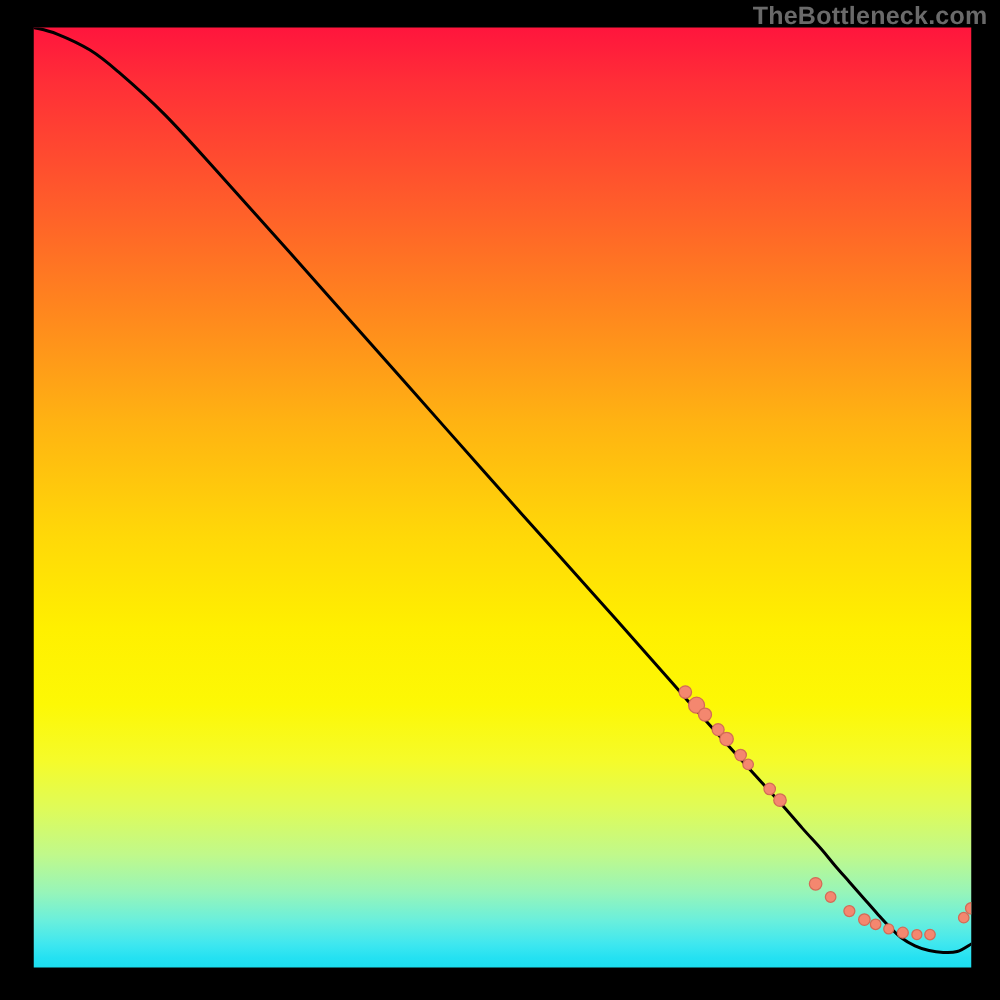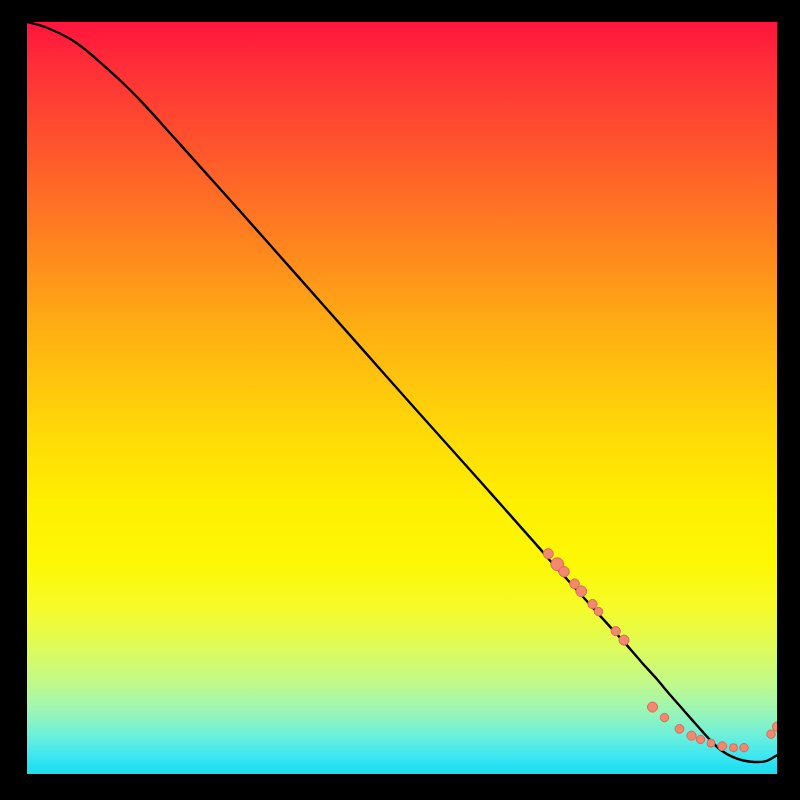--- a/index.html
+++ b/index.html
@@ -56,20 +56,21 @@
     font-size: 20px;
     font-weight: 600;
     color: #6a6a6a;
     letter-spacing: 0.2px;
   }
 </style>
 </head>
 <body>
 
 <div class="stage">
+  <div class="watermark">TheBottleneck.com</div>
 
   <div class="plot">
     <svg class="curve" viewBox="0 0 750 752" preserveAspectRatio="none">
       <path id="curve-path" fill="none" stroke-width="2.4" stroke-linecap="round" stroke-linejoin="round" d="M 0.00 0.00 C 3.38 0.95, 10.65 2.02, 18.75 5.26 C 26.85 8.51, 36.23 12.63, 45.00 18.05 C 53.77 23.46, 56.70 26.00, 67.50 35.34 C 78.30 44.68, 90.15 54.91, 105.00 69.94 C 119.85 84.96, 131.10 97.97, 150.00 118.82 C 168.90 139.66, 188.40 161.51, 210.00 185.74 C 231.60 209.97, 248.40 229.06, 270.00 253.42 C 291.60 277.79, 308.40 296.74, 330.00 321.10 C 351.60 345.47, 368.40 364.55, 390.00 388.78 C 411.60 413.01, 428.40 431.48, 450.00 455.71 C 471.60 479.94, 496.50 508.10, 510.00 523.39 C 523.50 538.69, 519.60 534.60, 525.00 540.69 C 530.40 546.78, 534.60 551.28, 540.00 557.23 C 545.40 563.19, 549.60 567.82, 555.00 573.78 C 560.40 579.73, 564.60 584.36, 570.00 590.32 C 575.40 596.28, 579.60 600.91, 585.00 606.86 C 590.40 612.82, 594.60 617.32, 600.00 623.41 C 605.40 629.50, 609.60 634.61, 615.00 640.70 C 620.40 646.80, 625.27 651.83, 630.00 657.25 C 634.73 662.66, 637.20 666.05, 641.25 670.78 C 645.30 675.52, 648.45 678.97, 652.50 683.57 C 656.55 688.17, 659.70 691.75, 663.75 696.35 C 667.80 700.95, 671.22 704.94, 675.00 709.14 C 678.78 713.33, 681.37 716.28, 684.75 719.66 C 688.12 723.05, 690.11 725.23, 693.75 727.94 C 697.39 730.64, 700.95 732.81, 705.00 734.70 C 709.05 736.60, 712.20 737.52, 716.25 738.46 C 720.30 739.41, 723.45 739.83, 727.50 739.97 C 731.55 740.10, 734.70 740.43, 738.75 739.22 C 742.80 738.00, 747.98 734.28, 750.00 733.20" stroke="#000000"></path>
       <g id="markers-group">
           <circle cx="521.25" cy="531.66" r="5.00" fill="#f4876f" stroke="#d36b57" stroke-width="1"></circle>
           <circle cx="530.25" cy="542.19" r="6.40" fill="#f4876f" stroke="#d36b57" stroke-width="1"></circle>
           <circle cx="537.00" cy="549.71" r="5.20" fill="#f4876f" stroke="#d36b57" stroke-width="1"></circle>
           <circle cx="547.50" cy="561.74" r="4.80" fill="#f4876f" stroke="#d36b57" stroke-width="1"></circle>
           <circle cx="554.25" cy="569.26" r="5.40" fill="#f4876f" stroke="#d36b57" stroke-width="1"></circle>

